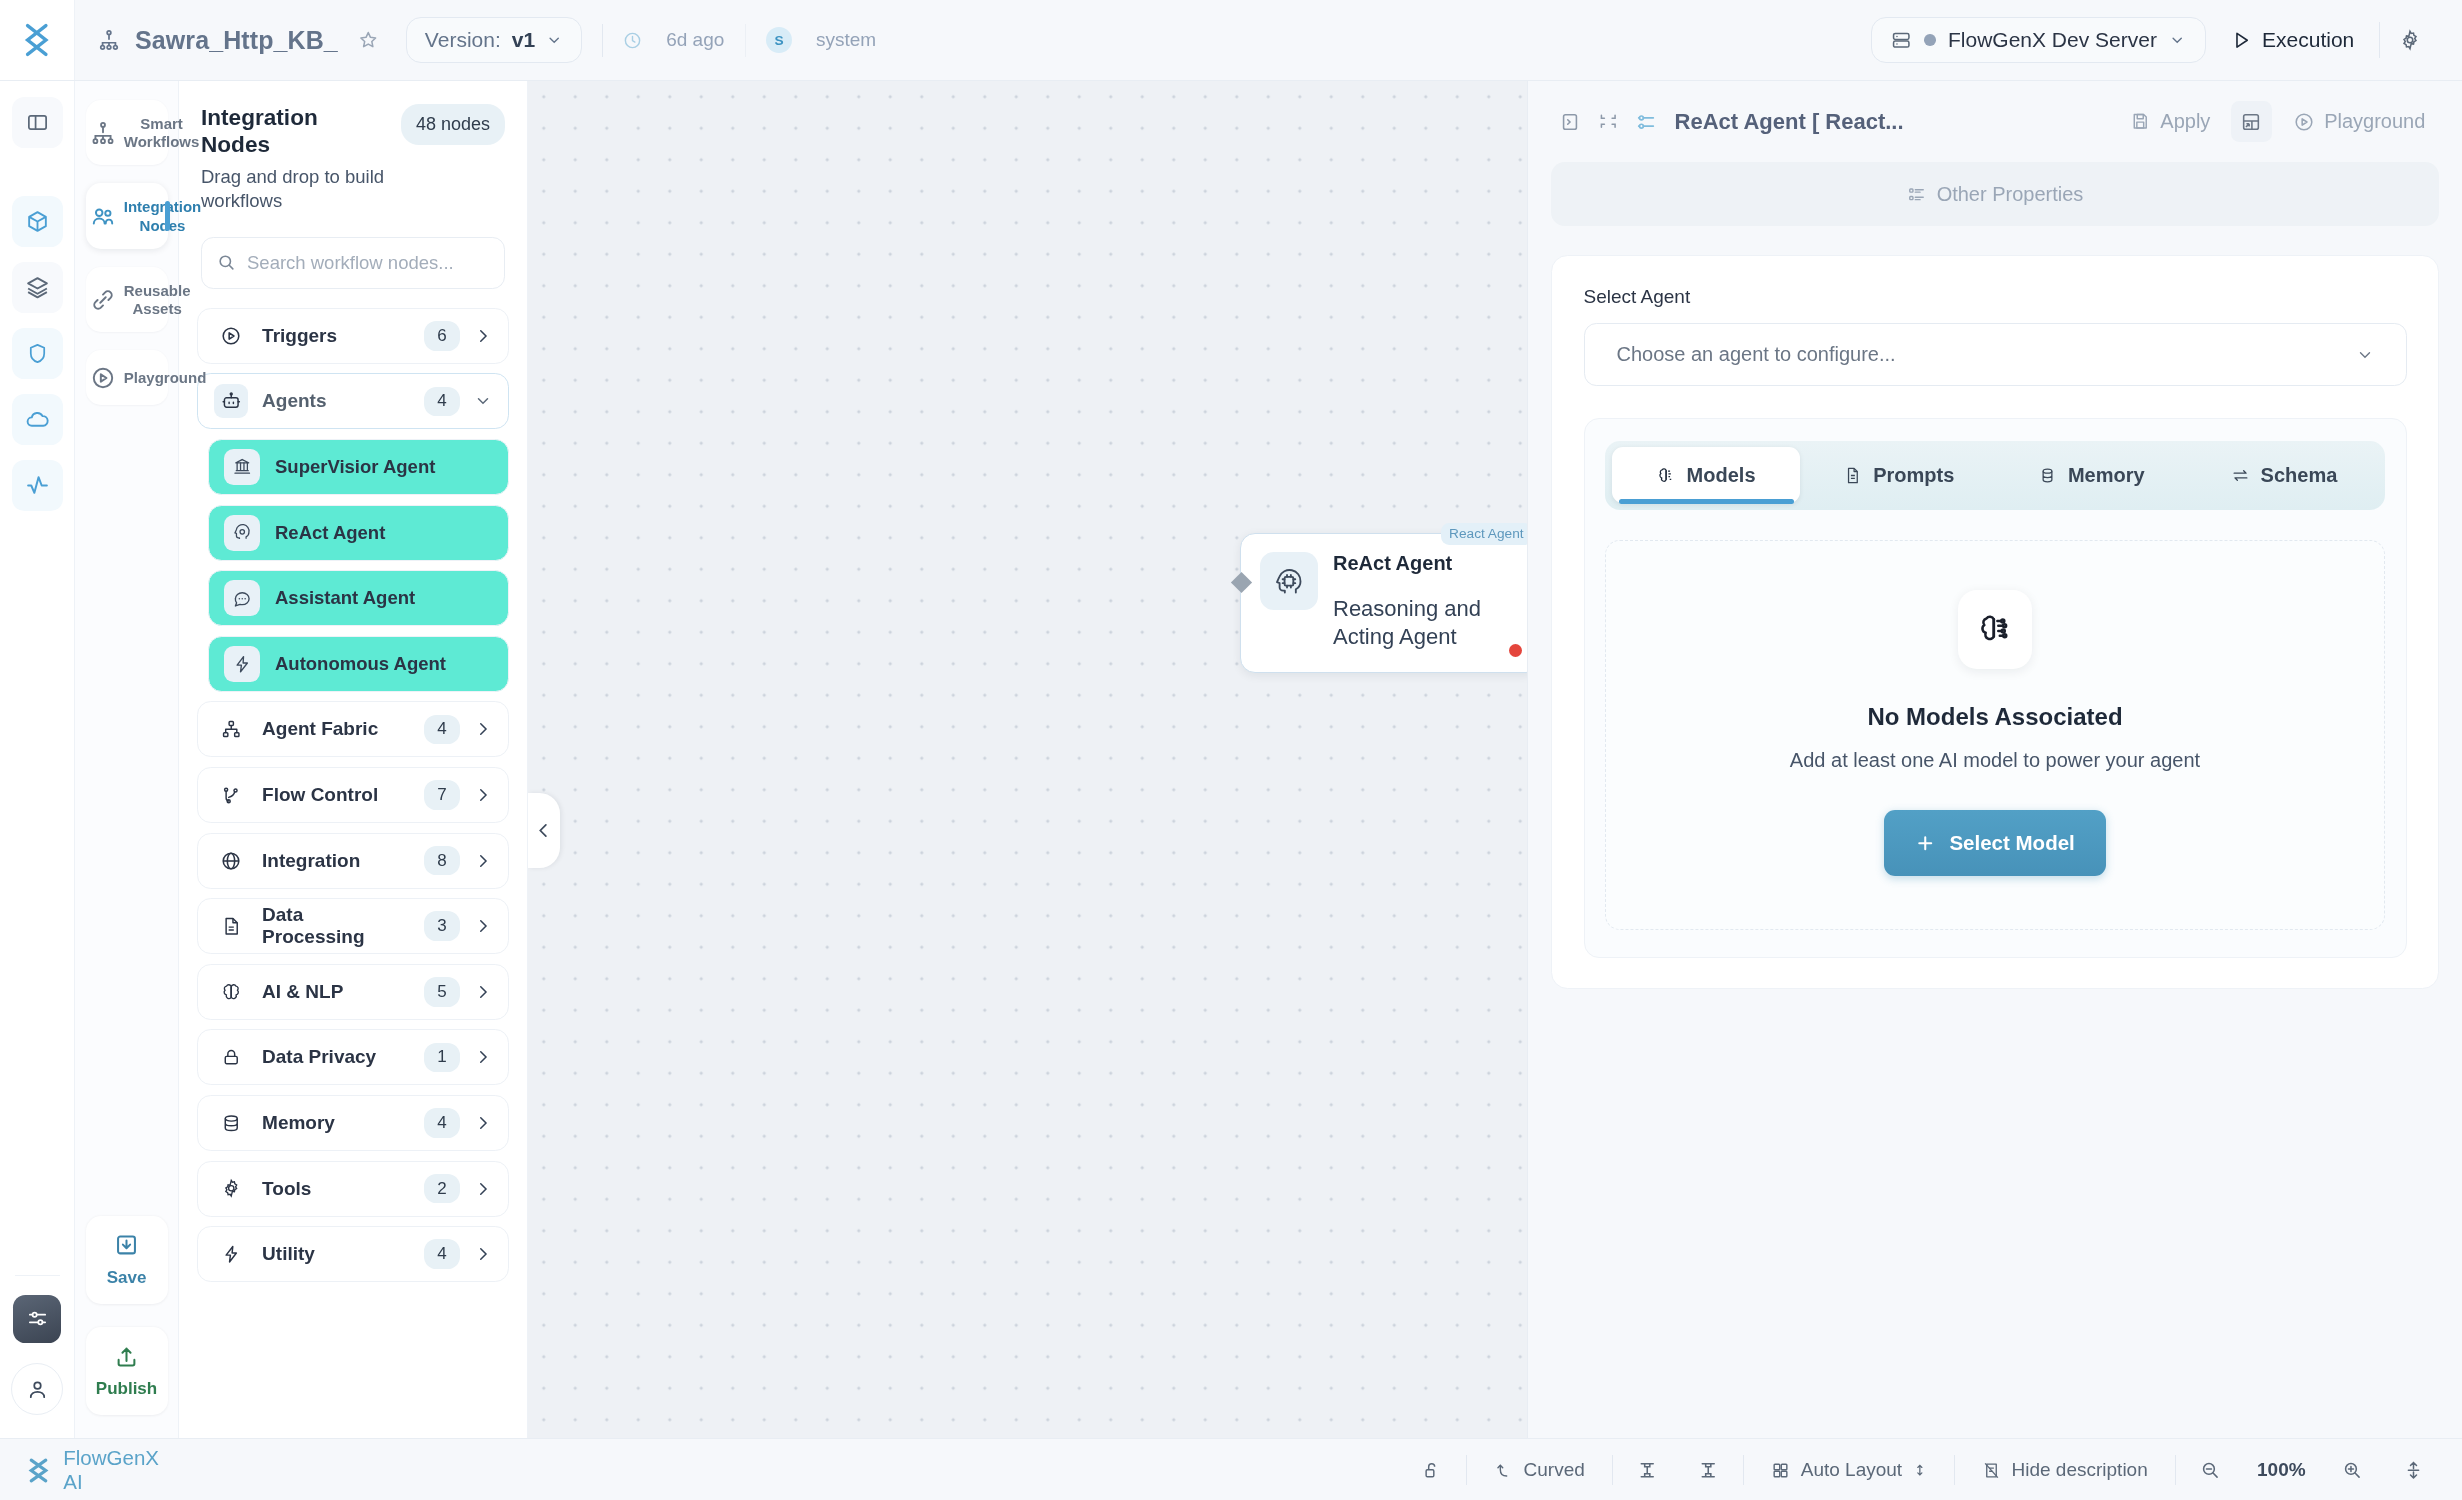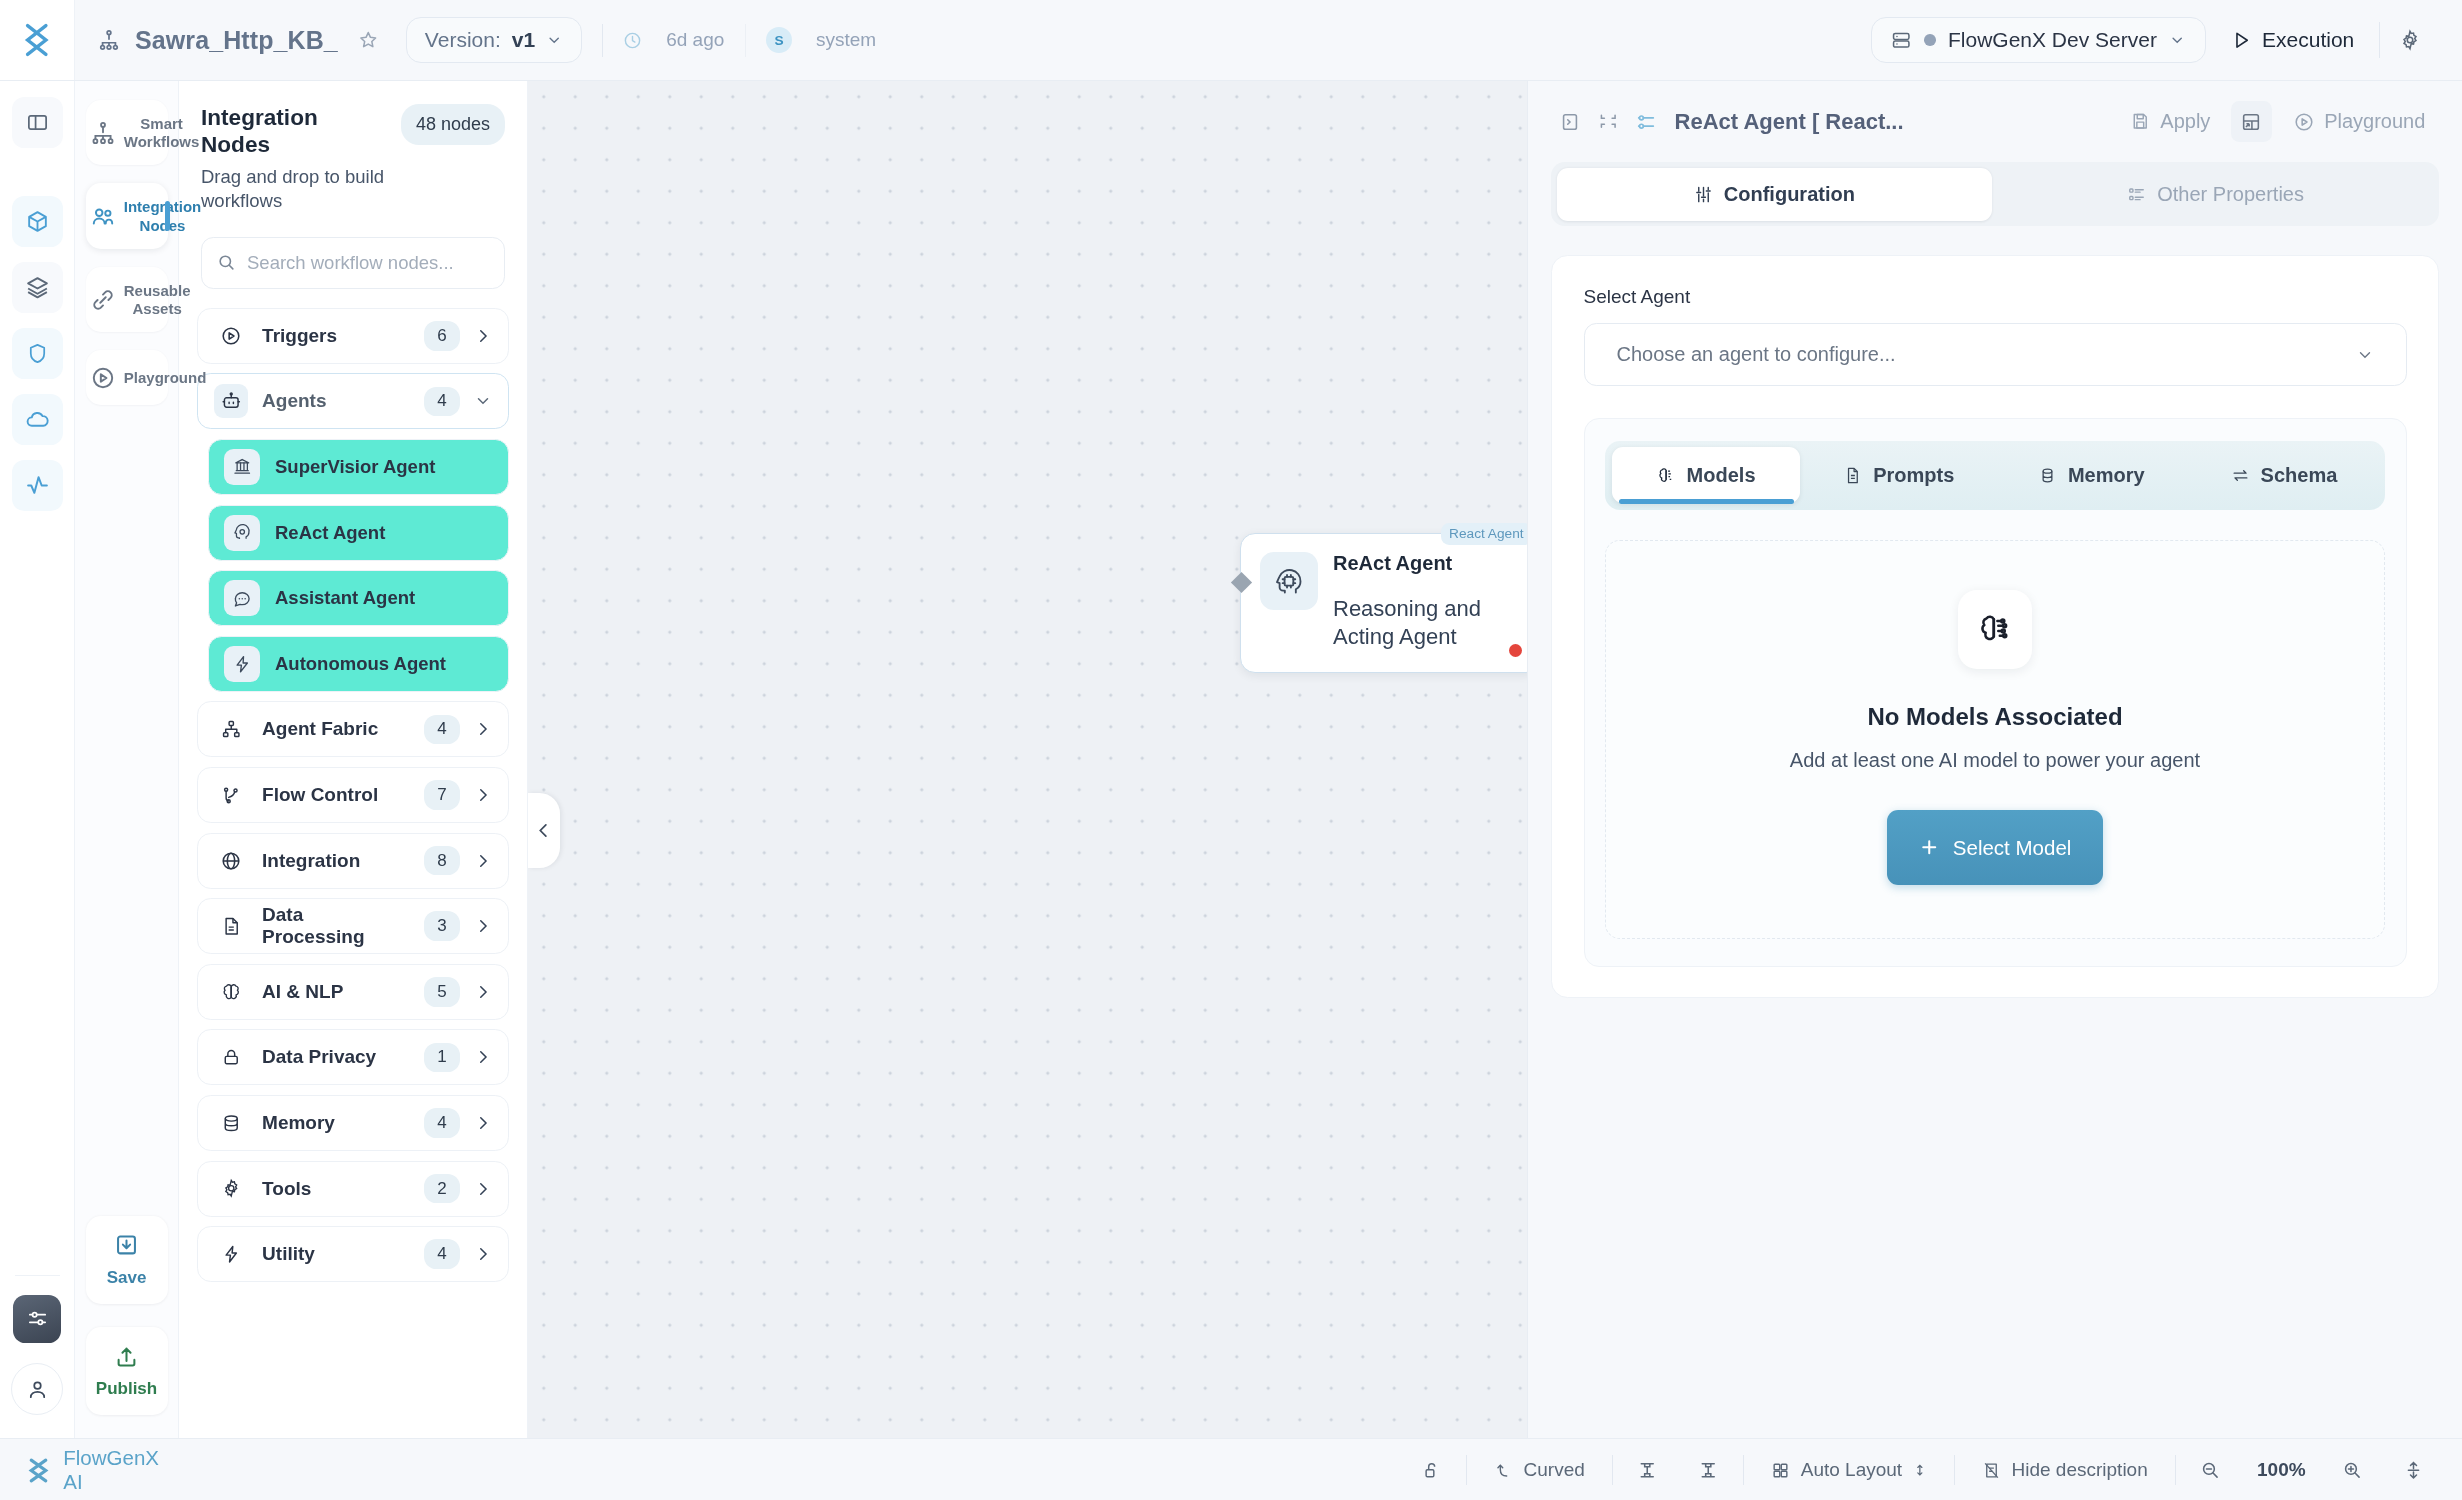--- a/index.html
+++ b/index.html
@@ -278,22 +278,22 @@
   .empty-icon {
     width: 74px; height: 79px; border-radius: 19px; background: #ffffff;
     box-shadow: 0 2.7px 11px rgba(15,23,42,.07);
     display: flex; align-items: center; justify-content: center; margin-bottom: 34px;
   }
   .empty-title { font-size: 24px; font-weight: 700; color: #1e2939; margin-bottom: 18px; }
   .empty-sub { font-size: 20px; color: #475569; margin-bottom: 38px; }
   .primary-btn {
     background: linear-gradient(180deg,#52a0c6,#4792b9);
     color: #fff; border: none; border-radius: 11px;
-    height: 75px; padding: 0 31.5px; display: flex; align-items: center; gap: 13.7px;
-    font-family: inherit; font-size: 20.5px; font-weight: 400; cursor: pointer;
+    height: 66px; padding: 0 31.5px; display: flex; align-items: center; gap: 13.7px;
+    font-family: inherit; font-size: 20.5px; font-weight: 700; cursor: pointer;
     box-shadow: 0 2.7px 8.2px rgba(71,146,185,.3);
   }
 
   
   .statusbar {
     height: 63px; flex: 0 0 63px;
     background: #f6f8fb; border-top: 0.7px solid #e8edf3;
     display: flex; align-items: center;
   }
   .sb-left { width: 179px; flex: 0 0 179px; display: flex; align-items: center; }
@@ -845,29 +845,20 @@
                   <path d="M10 8.6l5.2 3.4-5.2 3.4z"></path>
                 </svg>
             </span>
             <span>Playground</span>
           </div>
         </div>
       </div>
 
       <div class="rp-scroll">
         <div class="seg-tabs">
-          <div class="seg-tab active">
-            <span>
-              <svg width="19" height="19" viewBox="0 0 24 24" fill="none" stroke="#313e52" stroke-width="1.8" stroke-linecap="round">
-                  <path d="M6 3v5M6 12v9M12 3v11M12 18v3M18 3v3M18 10v11"></path>
-                  <path d="M3.6 9.5h4.8M9.6 15.5h4.8M15.6 7.5h4.8"></path>
-                </svg>
-            </span>
-            <span>Configuration</span>
-          </div>
           <div class="seg-tab">
             <span>
               <svg width="19" height="19" viewBox="0 0 24 24" fill="none" stroke="#9aa6b6" stroke-width="1.8" stroke-linecap="round">
                   <rect x="3.5" y="5" width="4" height="4" rx="1"></rect>
                   <rect x="3.5" y="14.5" width="4" height="4" rx="1"></rect>
                   <path d="M10.5 6h10M10.5 9h6M10.5 15.5h10M10.5 18.5h6"></path>
                 </svg>
             </span>
             <span>Other Properties</span>
           </div>

